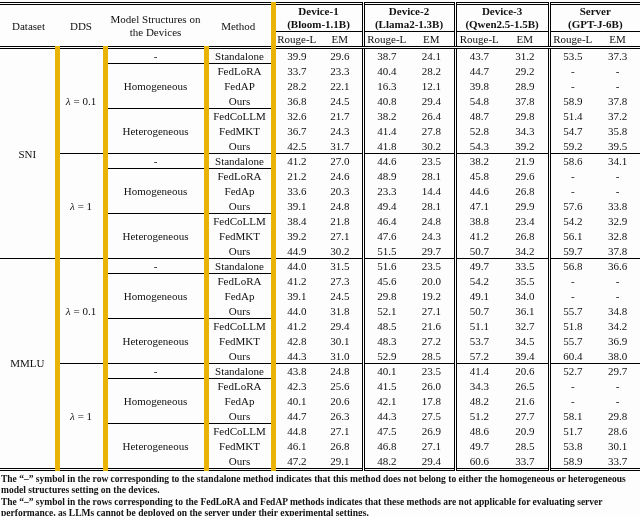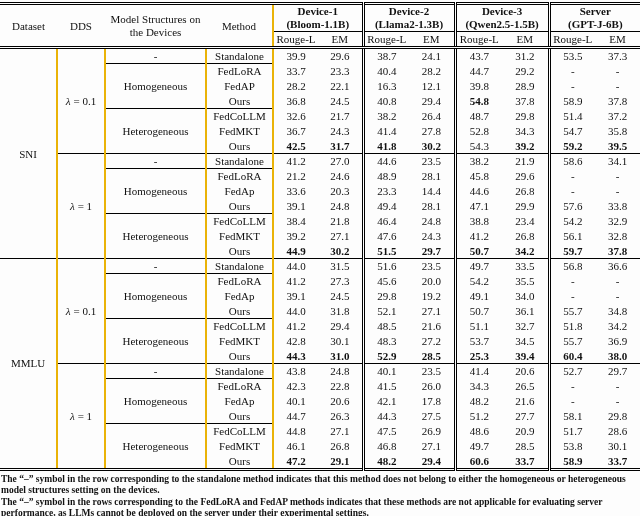--- a/index.html
+++ b/index.html
@@ -19,24 +19,24 @@
     font-size:11px;line-height:14px;font-weight:normal;
     white-space:nowrap;overflow:hidden;
   }
   tr.hA{height:27px;}
   tr.hB th{height:14px;border-bottom:3px double #000;margin-left:23px;}
   .lh{border-bottom:3px double #000;}
   .devh{border-bottom:1px solid #000;}
   .devh div{line-height:13px;font-weight:bold;}
   .wrap{white-space:normal;line-height:13px;}
   tbody tr{height:15px;}
-  .vr{border-right:2px solid #eab308;}
+  .vr{border-right:5px solid #eab308;}
   .vdl{border-left:3px double #000;}
   .bt1{border-top:1px solid #000;}
-  .bold{font-weight:bold;margin-top:48px;}
+  .bold{font-weight:normal;margin-top:48px;}
   .dds-sym{font-style:italic;margin-right:3px;}
   .footnotes{margin:3px 1px 0 1px;font-size:9.5px;line-height:11.5px;}
   .footnotes p{margin:0;font-weight:bold;}
 </style>
 </head>
 <body>
 
 <table>
   <colgroup>
     <col style="width:57px">
@@ -320,21 +320,21 @@
         <td>34.5</td>
         <td class="vdl">55.7</td>
         <td>36.9</td>
       </tr>
       <tr>
         <td class="vr">Ours</td>
         <td class="bold">44.3</td>
         <td class="bold">31.0</td>
         <td class="vdl bold">52.9</td>
         <td class="bold">28.5</td>
-        <td class="vdl bold">25.3</td>
+        <td class="vdl bold">57.2</td>
         <td class="bold">39.4</td>
         <td class="vdl bold">60.4</td>
         <td class="bold">38.0</td>
       </tr>
       <tr>
         <td class="vr bt1" rowspan="7"><span class="dds-sym">λ</span><span>= 1</span></td>
         <td class="vr bt1">-</td>
         <td class="vr bt1">Standalone</td>
         <td class="bt1">43.8</td>
         <td class="bt1">24.8</td>
@@ -342,21 +342,21 @@
         <td class="bt1">23.5</td>
         <td class="vdl bt1">41.4</td>
         <td class="bt1">20.6</td>
         <td class="vdl bt1">52.7</td>
         <td class="bt1">29.7</td>
       </tr>
       <tr>
         <td class="vr bt1" rowspan="3">Homogeneous</td>
         <td class="vr bt1">FedLoRA</td>
         <td>42.3</td>
-        <td>22.8</td>
+        <td>25.6</td>
         <td class="vdl">41.5</td>
         <td>26.0</td>
         <td class="vdl">34.3</td>
         <td>26.5</td>
         <td class="vdl">-</td>
         <td>-</td>
       </tr>
       <tr>
         <td class="vr">FedAp</td>
         <td>40.1</td>

